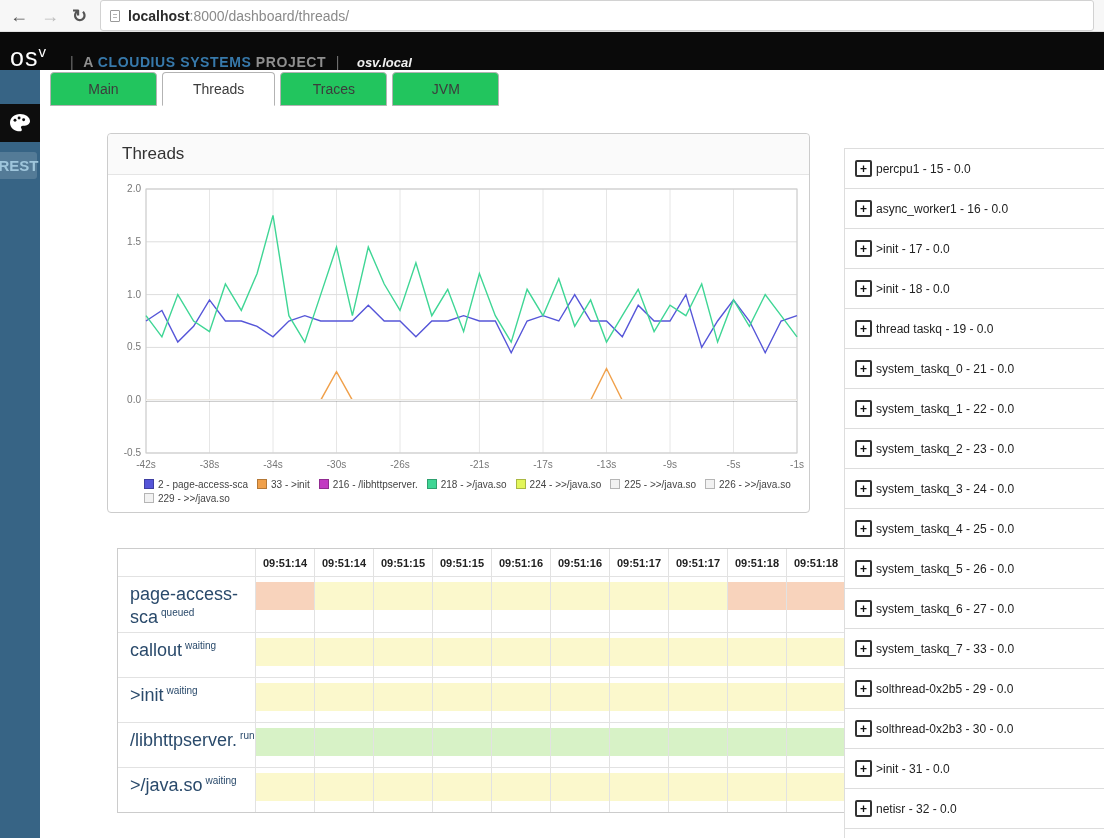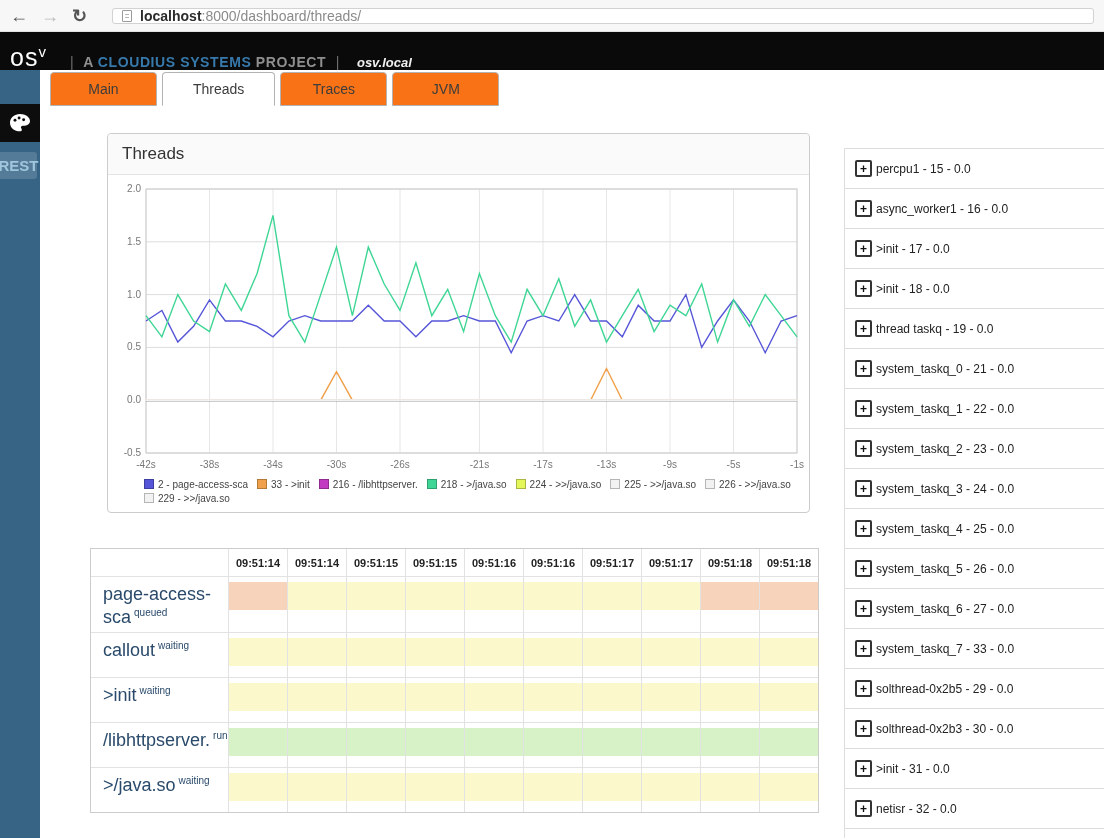--- a/index.html
+++ b/index.html
@@ -4,22 +4,22 @@
 <style>
   * { margin:0; padding:0; box-sizing:border-box; }
   html,body { width:1104px; height:838px; overflow:hidden; }
   body { font-family:"Liberation Sans", sans-serif; background:#fff; position:relative; }
 
   
   .chrome { height:32px; background:#f7f7f7; border-bottom:1px solid #e2e2e2;
             display:flex; align-items:center; padding:0 10px; gap:13px; }
   .nav-btn { font-size:18px; color:#555; font-weight:bold; line-height:1; cursor:default; }
   .nav-btn.disabled { color:#bcbcbc; }
-  .addr { flex:1; height:16px; background:#fff; border:1px solid #d2d2d2; border-radius:3px;
-          display:flex; align-items:center; padding:0 9px; gap:8px;margin-left:12px; }
+  .addr { flex:1; height:31px; background:#fff; border:1px solid #d2d2d2; border-radius:3px;
+          display:flex; align-items:center; padding:0 9px; gap:8px; }
   .doc-icon { width:10px; height:12px; border:1px solid #9a9a9a; border-radius:1px; position:relative; flex:0 0 auto; }
   .doc-icon::after { content:""; position:absolute; left:2px; top:3px; right:2px; height:1px;
                      background:#b5b5b5; box-shadow:0 3px 0 #b5b5b5; }
   .url { font-size:14px; color:#2b2b2b; white-space:nowrap; }
   .url .path { color:#8a8a8a; }
 
   
   .black-bar { height:38px; background:#0a0a0a; display:flex; align-items:flex-end; }
   .logo { color:#fff; font-size:25px; margin-left:10px; letter-spacing:1px; line-height:1; }
   .logo .sup { font-size:15px; vertical-align:9px; }
@@ -34,38 +34,38 @@
   .side { position:absolute; left:0; top:0; bottom:0; width:40px; background:#376485; }
   .palette-block { position:absolute; left:0; top:34px; width:40px; height:38px; background:#0d0d0d;
                    display:flex; align-items:center; justify-content:center; }
   .rest-tab { position:absolute; left:0; top:82px; width:37px; height:27px;
               background:rgba(255,255,255,.15); border-radius:0 3px 3px 0;
               color:#9fc6dc; font-size:15px; font-weight:bold;
               display:flex; align-items:center; justify-content:center; }
 
   
   .tabs { position:absolute; left:50px; top:2px; display:flex; gap:5px; }
-  .tab { min-width:107px; padding:8px 30px; background:#f97316; border:1px solid #b3b3b3;
+  .tab { min-width:107px; padding:8px 30px; background:#22c55e; border:1px solid #b3b3b3;
          border-radius:4px 4px 0 0; font-size:14px; color:#3c3c3c; text-align:center; cursor:default; }
   .tab.active { background:#fff; border-bottom-color:#fff; }
 
   
   .panel { position:absolute; left:107px; top:63px; width:703px; border:1px solid #ccc;
            border-radius:4px; background:#fff; }
   .panel-h { background:#fafafa; border-bottom:1px solid #e5e5e5; padding:10px 14px;
              font-size:17px; color:#333; border-radius:4px 4px 0 0; }
   .chart-wrap { padding:4px 2px 0 4px; height:302px; }
   .legend { display:flex; flex-wrap:wrap; padding:2px 10px 8px 36px; font-size:10px; color:#444;
             column-gap:9px; row-gap:3px; align-items:center; }
   .legend-item { white-space:nowrap; }
   .sw { display:inline-block; width:10px; height:10px; margin-right:4px; vertical-align:-1px;
         border:1px solid rgba(0,0,0,.25); }
 
   
-  .gantt { position:absolute; left:90px; top:478px; width:729px; border:1px solid #ccc; background:#fff; }
+  .gantt { position:absolute; left:117px; top:478px; width:729px; border:1px solid #ccc; background:#fff; }
   .g-row { display:flex; border-top:1px solid #e2e2e2; min-height:45px; }
   .g-row.header { border-top:none; min-height:0; }
   .g-label { width:137px; flex:0 0 137px; padding:6px 4px 4px 12px; line-height:1.25; }
   .g-name { font-size:18px; color:#2a4a6b; }
   .g-status { font-size:10px; color:#2a4a6b; vertical-align:7px; margin-left:3px; }
   .g-cell { flex:1; border-left:1px solid #e2e2e2; }
   .g-head-cell { flex:1; border-left:1px solid #e2e2e2; text-align:center; font-size:11px;
                  color:#222; font-weight:bold; padding:8px 0 7px; }
   .g-bar { height:28px; margin-top:5px; }
 

